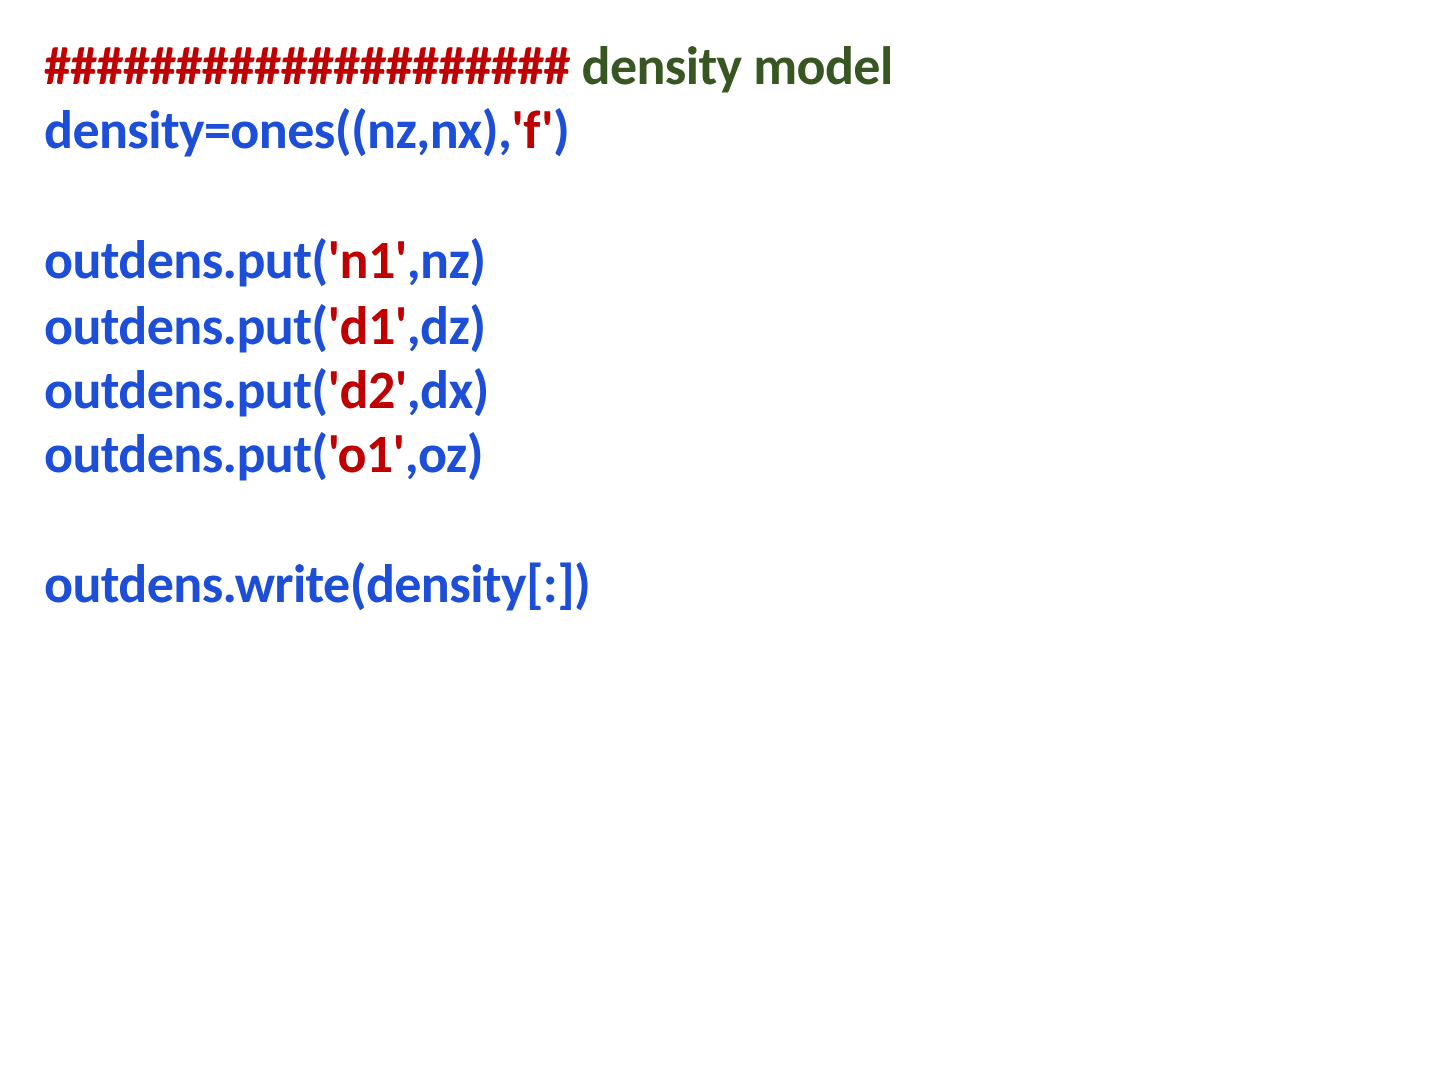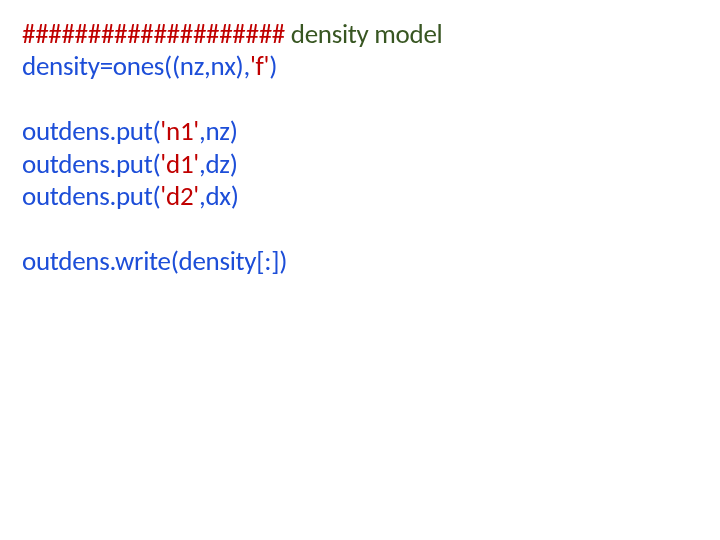--- a/index.html
+++ b/index.html
@@ -14,21 +14,21 @@
     position: relative;
     width: 720px;
     height: 540px;
     box-sizing: border-box;
     padding: 18px 22px;
   }
   .code-block {
     font-size: 27px;
     line-height: 1.2;
     letter-spacing: -0.3px;
-    font-weight: 400;
+    font-weight: 700;
   }
   .code-line {
     white-space: pre;
   }
   .tok-plain  { color: #1d4ed8; }
   .tok-string { color: #c00000; }  
   .tok-comment{ color: #385622; }  
   .blank { height: 1.2em; }
 </style>
 </head>
@@ -43,20 +43,21 @@
 
     <div class="blank"></div>
 
     <div class="code-line"><span class="tok-plain">outdens.put(</span><span class="tok-string">'n1'</span><span class="tok-plain">,nz)</span></div>
 
 
     <div class="code-line"><span class="tok-plain">outdens.put(</span><span class="tok-string">'d1'</span><span class="tok-plain">,dz)</span></div>
 
     <div class="code-line"><span class="tok-plain">outdens.put(</span><span class="tok-string">'d2'</span><span class="tok-plain">,dx)</span></div>
 
+    <div class="code-line"><span class="tok-plain">outdens.put(</span><span class="tok-string">'o1'</span><span class="tok-plain">,oz)</span></div>
 
 
     <div class="blank"></div>
 
     <div class="code-line"><span class="tok-plain">outdens.write(density[:])</span></div>
 
 
   </div>
 </div>
 

